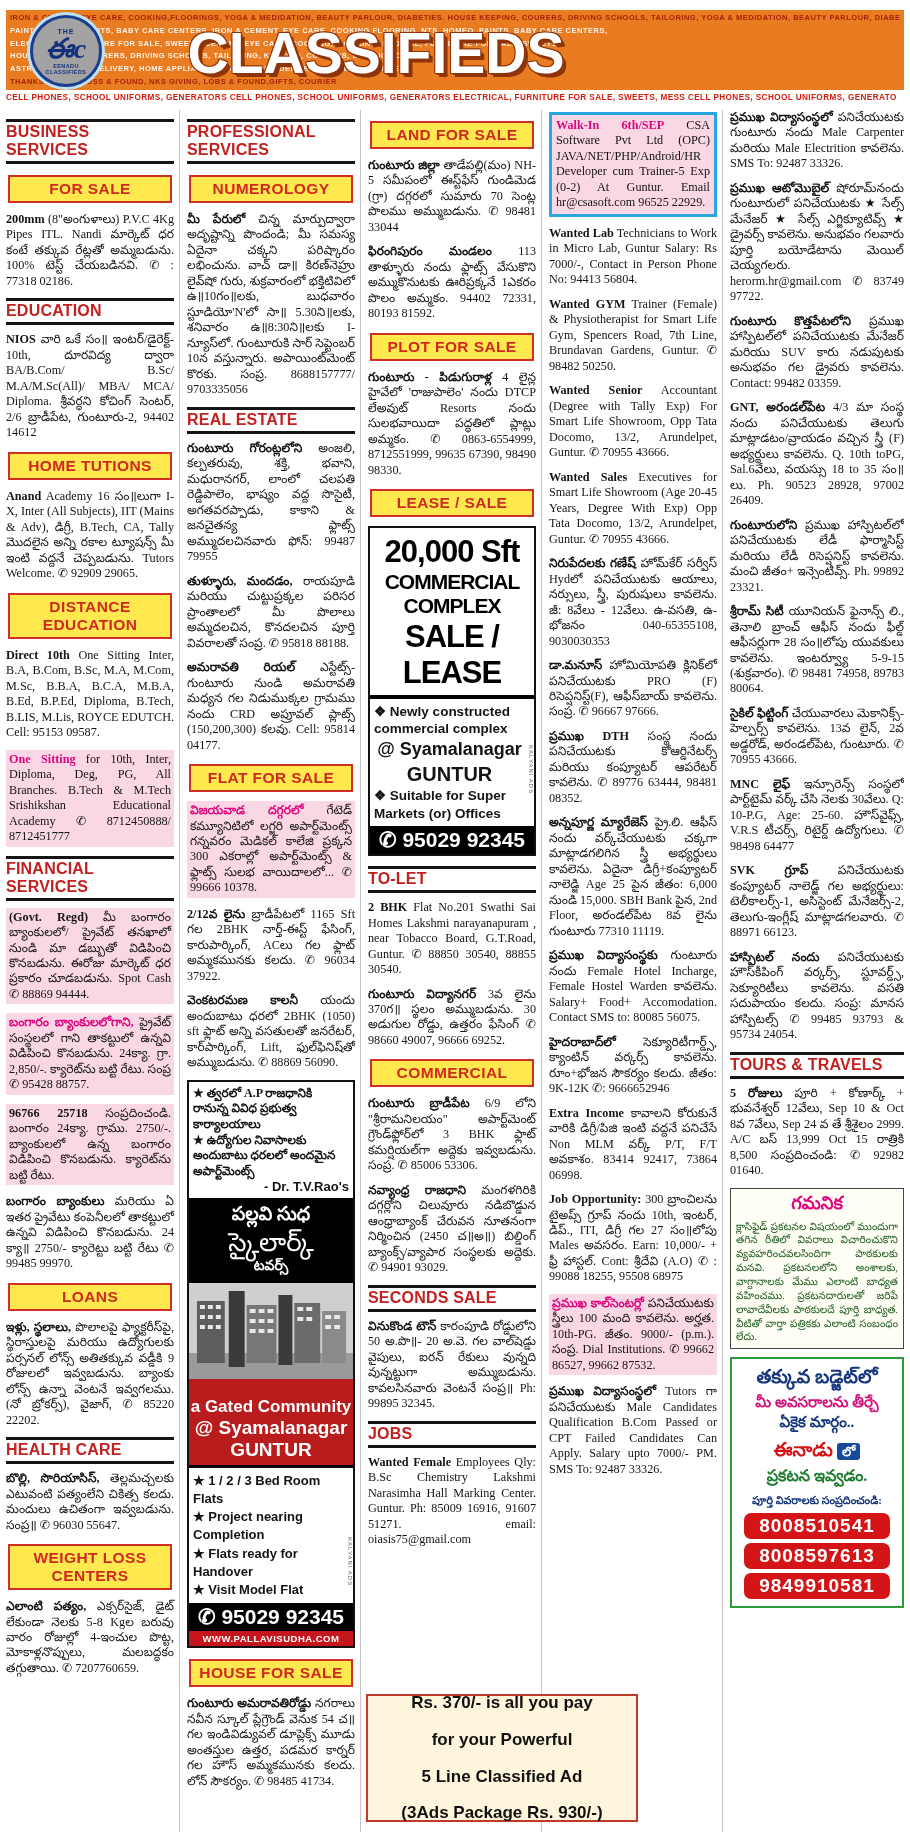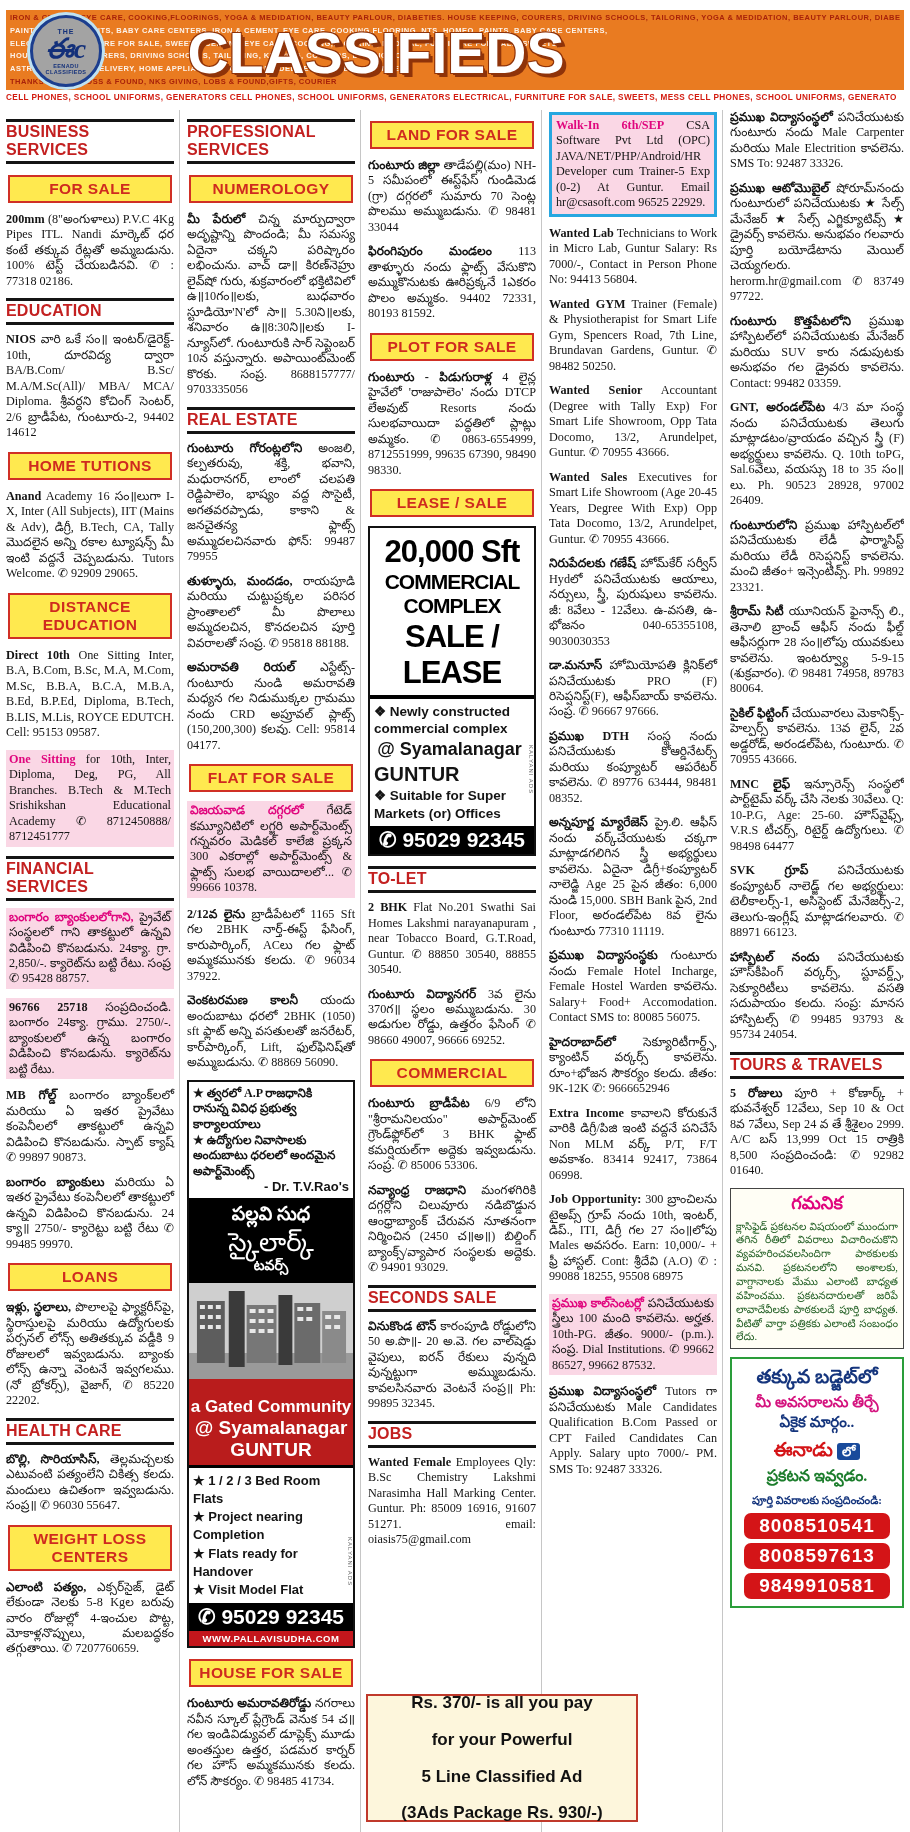--- a/index.html
+++ b/index.html
@@ -58,21 +58,21 @@
         font-weight:bold;font-size:21px;padding:2px 0;}
   .siteband{background:#c4161c;color:#fff;text-align:center;font-family:"Liberation Sans",sans-serif;
         font-weight:bold;font-size:9.5px;padding:2px 0;letter-spacing:.5px;}
   .cx-head{padding:6px 2px 4px;text-align:center;font-family:"Liberation Sans",sans-serif;color:#000;}
   .cx-size{font-size:31px;font-weight:900;letter-spacing:-1px;}
   .cx-l1{font-size:21px;font-weight:900;letter-spacing:-1px;line-height:1.15;}
   .cx-l2{font-size:31px;font-weight:900;letter-spacing:-1px;}
   .cx-feats{border-top:4px solid #000;padding:4px 9px 4px 4px;font-family:"Liberation Sans",sans-serif;
         font-weight:bold;font-size:13.5px;line-height:1.3;}
   .cx-feats .big{font-size:18px;text-align:center;}
-  .cx-feats .big2{font-size:20px;text-align:left;}
+  .cx-feats .big2{font-size:20px;text-align:center;}
   
   .notice{border:1.5px solid #444;margin:8px 0;padding:4px 5px;background:#fffef5;}
   .notice .nt{color:#e0067e;font-weight:bold;text-align:center;font-size:18px;margin-bottom:2px;}
   .notice .nb{font-size:10.5px;color:#1e5c20;text-align:justify;line-height:1.32;}
   .promo{border:2px solid #2a9d3a;margin:6px 0 0;padding:7px 4px;text-align:center;background:#fff;}
   .promo .p1{color:#15357d;font-weight:bold;font-size:19px;}
   .promo .p2{color:#d4127e;font-weight:bold;font-size:15px;margin-top:2px;}
   .promo .p3{color:#15357d;font-weight:bold;font-size:15px;}
   .brandline{margin:5px 0 2px;}
   .brand{color:#d41417;font-weight:900;font-size:19px;font-family:"Liberation Sans",sans-serif;}
@@ -117,23 +117,23 @@
       <div class="box-h"><span>FOR SALE</span></div>
       <p class="ad"><b class="lead">200mm</b> <span>(8"అంగుళాలు) P.V.C 4Kg Pipes ITL. Nandi మార్కెట్ ధర కంటే తక్కువ రేట్లతో అమ్మబడును. 100% టెస్ట్ చేయబడినవి. ✆ : 77318 02186.</span></p>
       <div class="rule-h"><span>EDUCATION</span></div>
       <p class="ad"><b class="lead">NIOS</b> <span>వారి ఒకే సం॥ ఇంటర్/డైరెక్ట్- 10th, దూరవిద్య ద్వారా BA/B.Com/ B.Sc/ M.A/M.Sc(All)/ MBA/ MCA/ Diploma. శ్రీవర్ధని కోచింగ్ సెంటర్, 2/6 బ్రాడీపేట, గుంటూరు-2, 94402 14612</span></p>
       <div class="box-h"><span>HOME TUTIONS</span></div>
       <p class="ad"><b class="lead">Anand</b> <span>Academy 16 సం॥లుగా I-X, Inter (All Subjects), IIT (Mains &amp; Adv), డిగ్రీ, B.Tech, CA, Tally మొదలైన అన్ని రకాల ట్యూషన్స్ మీ ఇంటి వద్దనే చెప్పబడును. Tutors Welcome. ✆ 92909 29065.</span></p>
       <div class="box-h"><span>DISTANCE EDUCATION</span></div>
       <p class="ad"><b class="lead">Direct 10th</b> <span>One Sitting Inter, B.A, B.Com, B.Sc, M.A, M.Com, M.Sc, B.B.A, B.C.A, M.B.A, B.Ed, B.P.Ed, Diploma, B.Tech, B.LIS, M.Lis, ROYCE EDUTCH. Cell: 95153 09587.</span></p>
       <p class="ad pink"><b class="lead mag">One Sitting</b> <span>for 10th, Inter, Diploma, Deg, PG, All Branches. B.Tech &amp; M.Tech Srishikshan Educational Academy ✆ 8712450888/ 8712451777</span></p>
       <div class="rule-h"><span>FINANCIAL SERVICES</span></div>
+      <p class="ad pink"><b class="lead">(Govt. Regd)</b> <span>మీ బంగారం బ్యాంకులలో/ ప్రైవేట్ తనఖాలో నుండి మా డబ్బుతో విడిపించి కొనబడును. ఈరోజు మార్కెట్ ధర ప్రకారం చూడబడును. Spot Cash ✆ 88869 94444.</span></p>
       <p class="ad pink"><b class="lead mag">బంగారం బ్యాంకులలోగాని,</b> <span>ప్రైవేట్ సంస్థలలో గాని తాకట్టులో ఉన్నవి విడిపించి కొనబడును. 24క్యా. గ్రా. 2,850/-. క్యారెట్‌ను బట్టి రేటు. సంప్ర ✆ 95428 88757.</span></p>
       <p class="ad pink"><b class="lead">96766 25718</b> <span>సంప్రదించండి. బంగారం 24క్యా. గ్రాము. 2750/-. బ్యాంకులలో ఉన్న బంగారం విడిపించి కొనబడును. క్యారెట్‌ను బట్టి రేటు.</span></p>
-      <p class="ad"><b class="lead">MB గోల్డ్</b> <span>బంగారం బ్యాంక్‌లలో మరియు ఏ ఇతర ప్రైవేటు కంపెనీలలో తాకట్టులో ఉన్నవి విడిపించి కొనబడును. స్పాట్ క్యాష్ ✆ 99897 90873.</span></p>
       <p class="ad"><b class="lead">బంగారం బ్యాంకులు</b> <span>మరియు ఏ ఇతర ప్రైవేటు కంపెనీలలో తాకట్టులో ఉన్నవి విడిపించి కొనబడును. 24 క్యా॥ 2750/- క్యారెట్టు బట్టి రేటు ✆ 99485 99970.</span></p>
       <div class="box-h"><span>LOANS</span></div>
       <p class="ad"><b class="lead">ఇళ్లు, స్థలాలు,</b> <span>పొలాలపై ఫ్యాక్టరీస్‌పై, స్థిరాస్తులపై మరియు ఉద్యోగులకు పర్సనల్ లోన్స్ అతితక్కువ వడ్డీకి 9 రోజులలో ఇవ్వబడును. బ్యాంకు లోన్స్ ఉన్నా వెంటనే ఇవ్వగలము. (నో బ్రోకర్స్), వైజాగ్, ✆ 85220 22202.</span></p>
       <div class="rule-h"><span>HEALTH CARE</span></div>
       <p class="ad"><b class="lead">బొల్లి, సొరియాసిస్,</b> <span>తెల్లమచ్చలకు ఎటువంటి పత్యంలేని చికిత్స కలదు. మందులు ఉచితంగా ఇవ్వబడును. సంప్ర॥ ✆ 96030 55647.</span></p>
       <div class="box-h"><span>WEIGHT LOSS CENTERS</span></div>
       <p class="ad"><b class="lead">ఎలాంటి పత్యం,</b> <span>ఎక్సర్‌సైజ్, డైట్ లేకుండా నెలకు 5-8 Kgల బరువు వారం రోజుల్లో 4-ఇంచుల పొట్ట, మోకాళ్లనొప్పులు, మలబద్ధకం తగ్గుతాయి. ✆ 7207760659.</span></p>
     </div>
 
     <div class="col">

